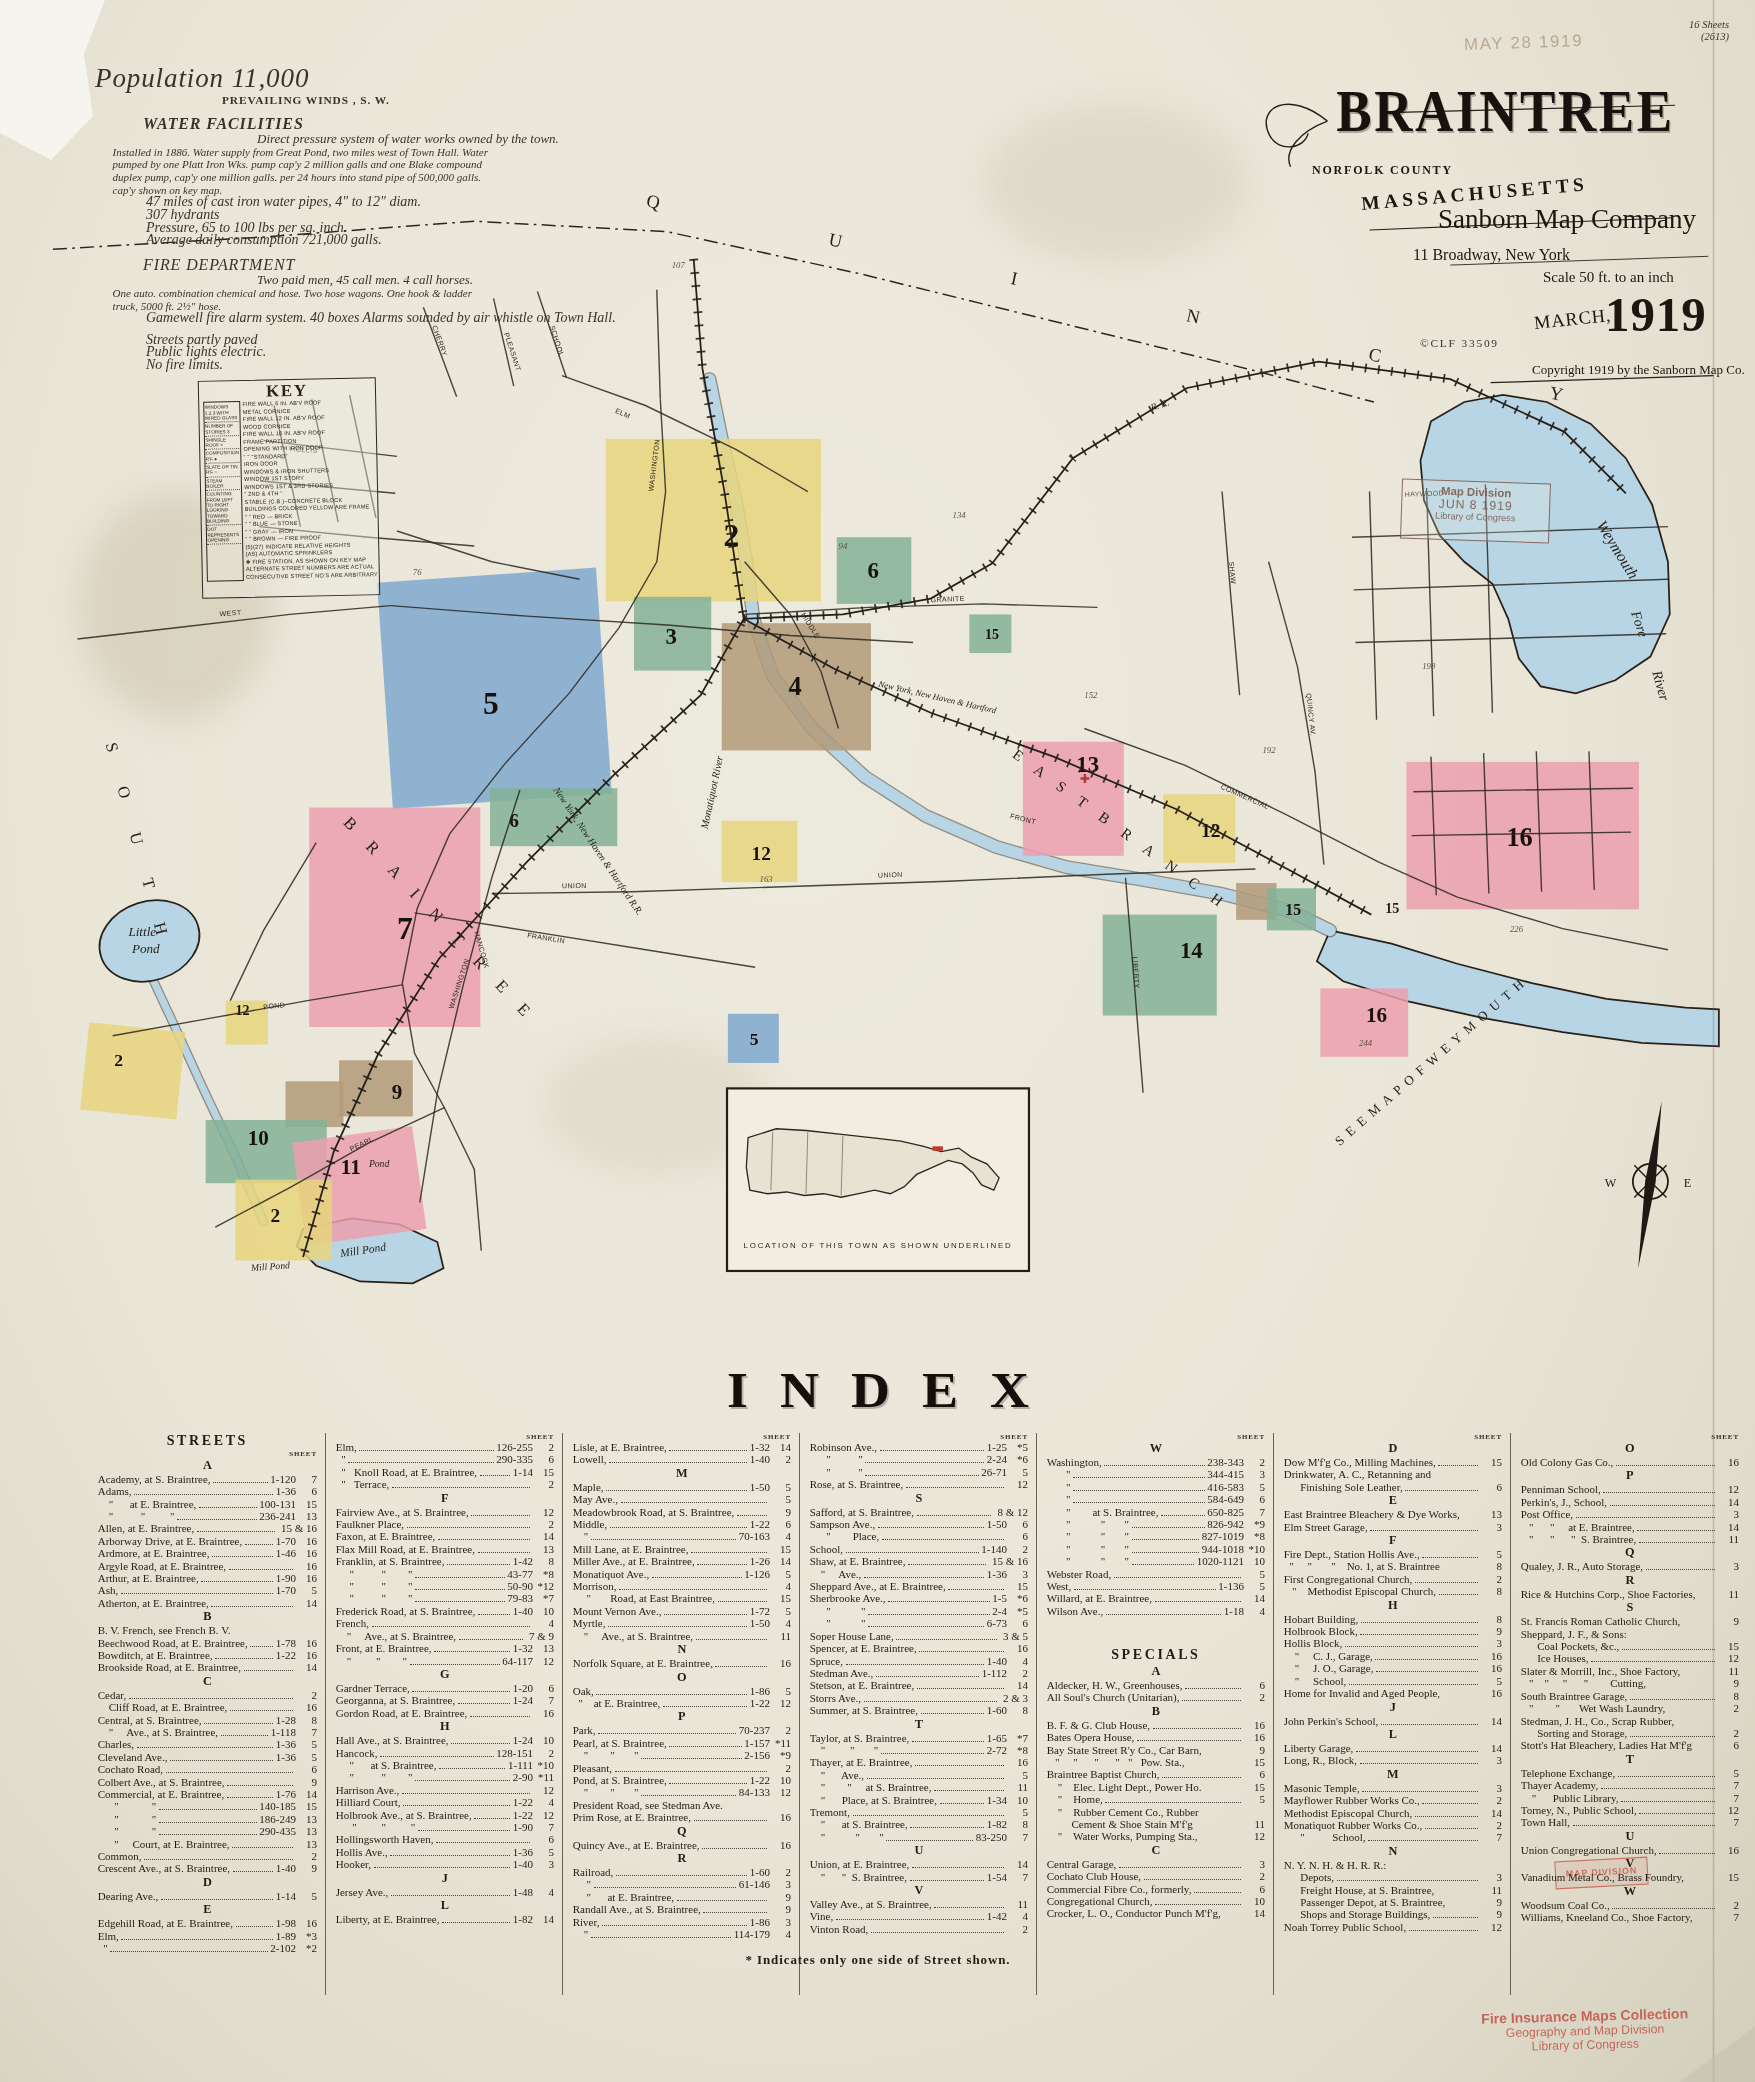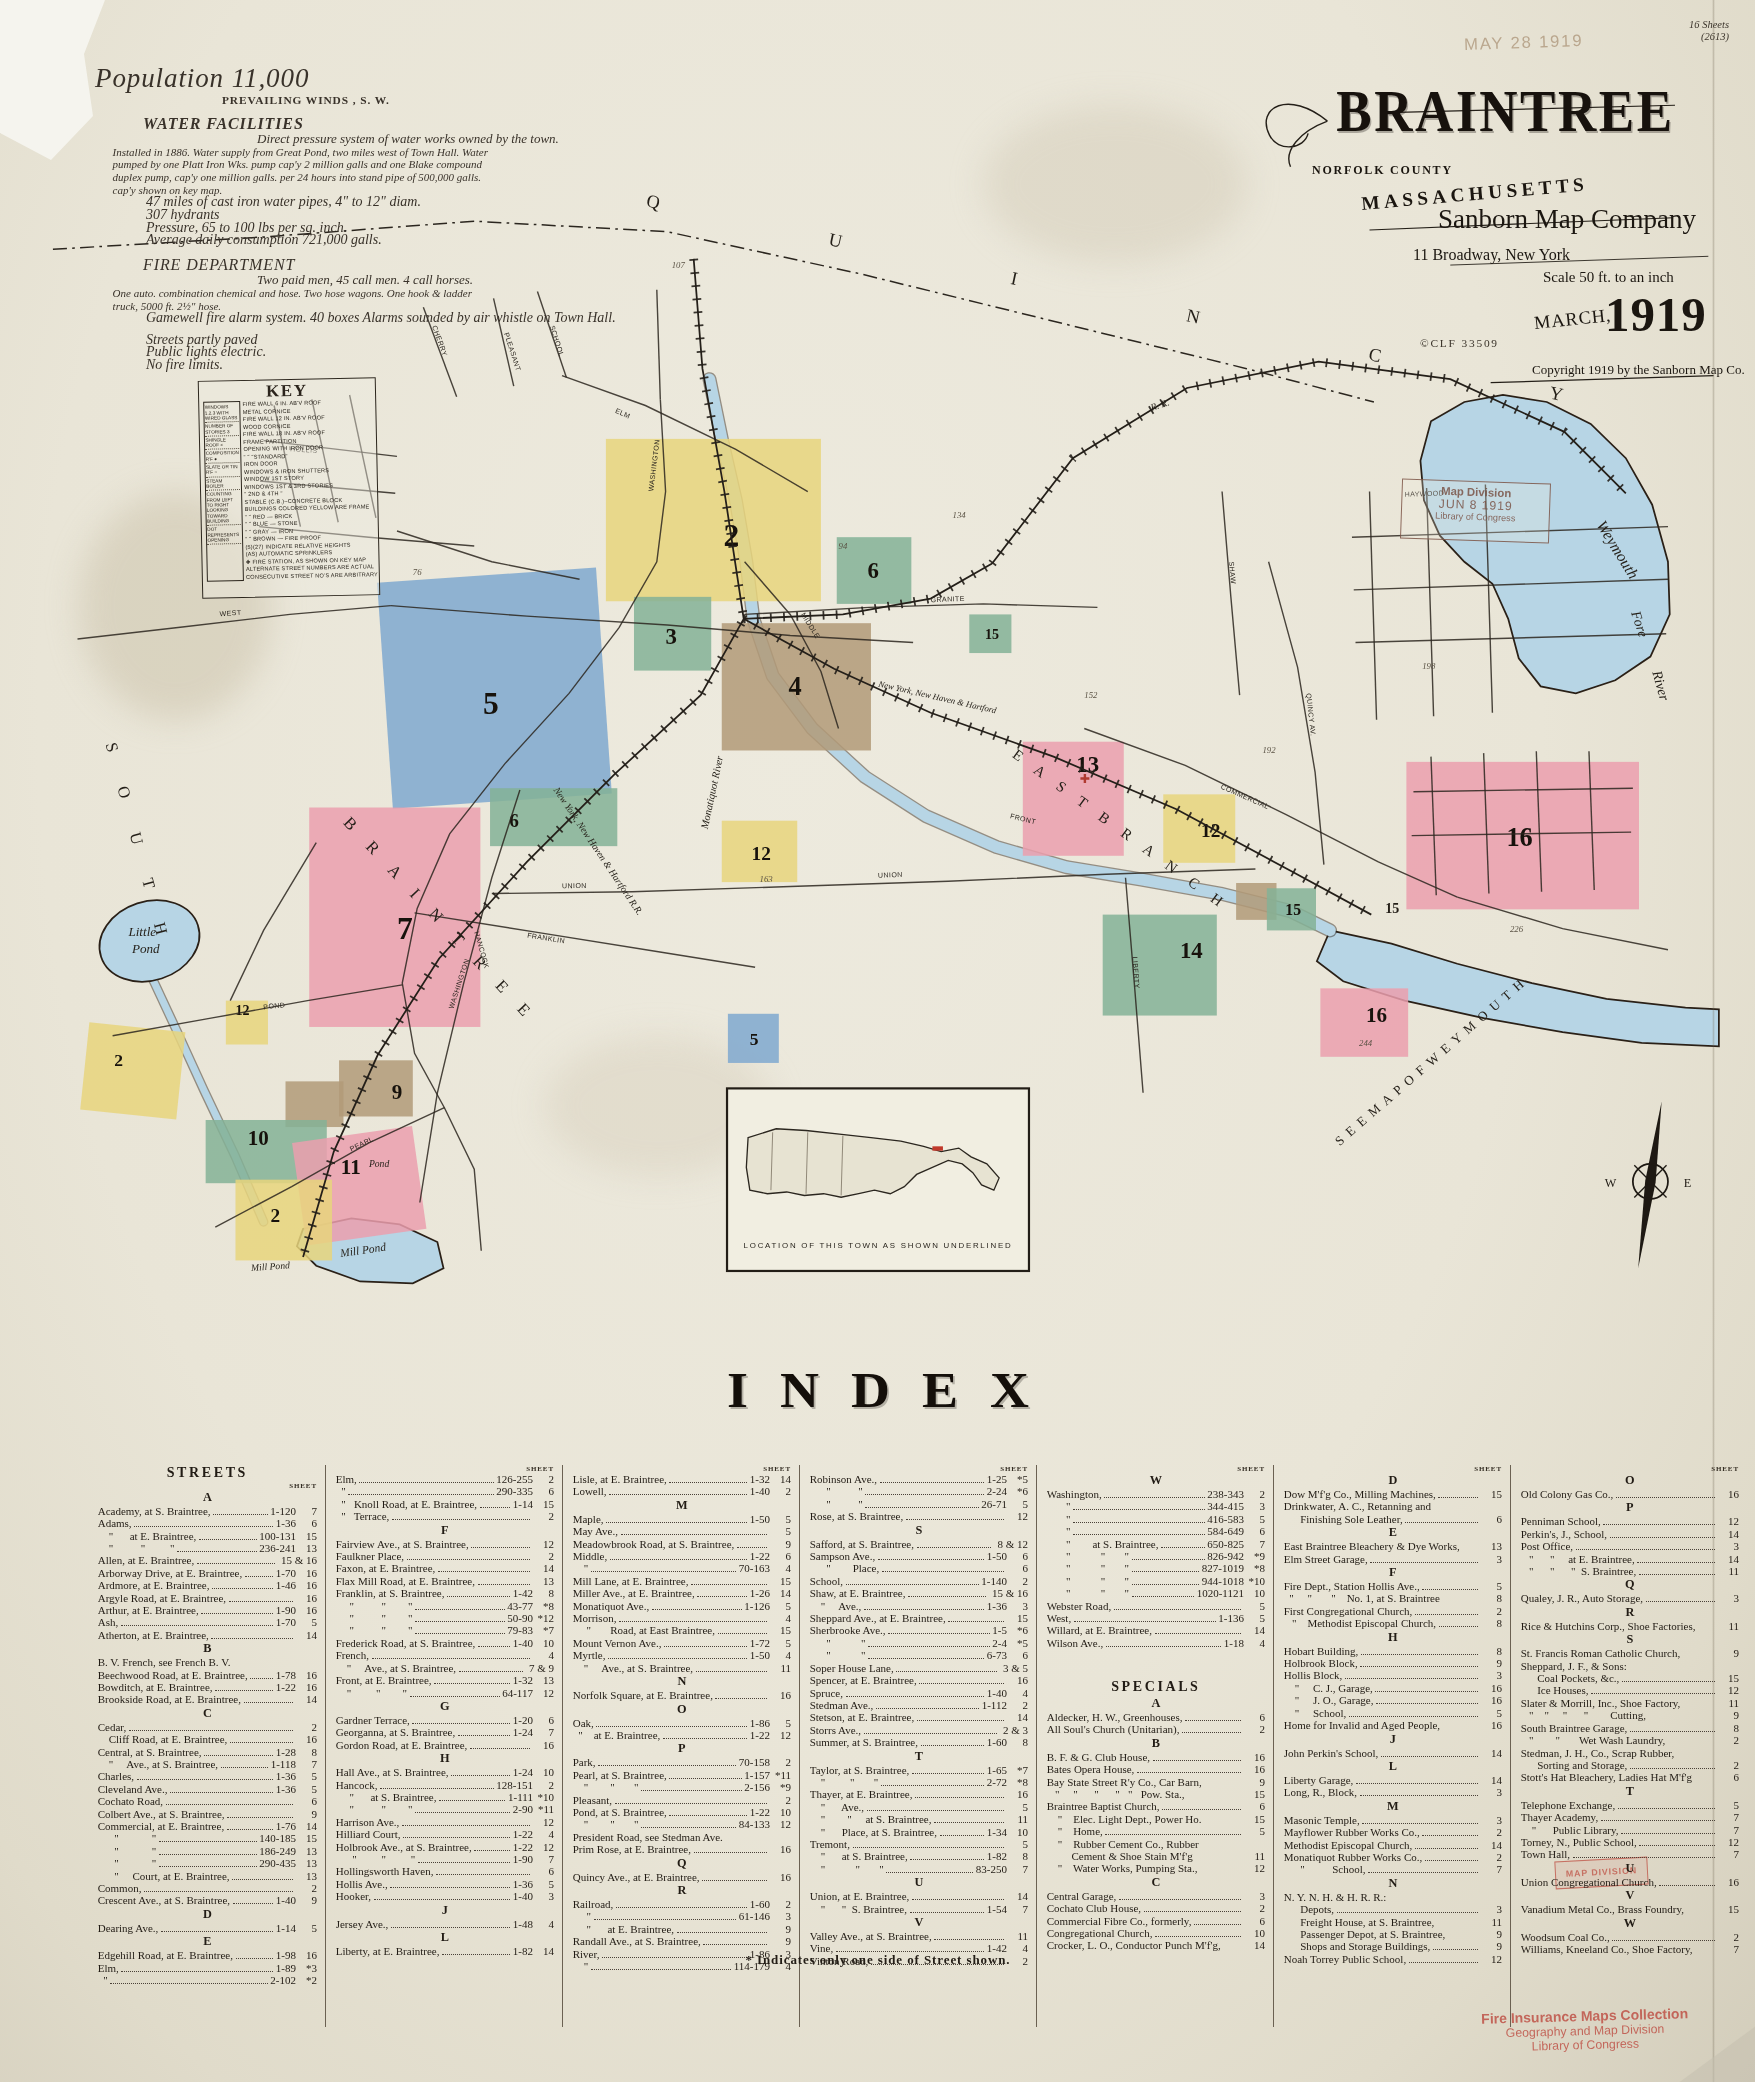--- a/index.html
+++ b/index.html
@@ -55,21 +55,21 @@
   .locstamp .l1{font-size:14px;font-weight:bold;}
   .locstamp .l2{font-size:12.3px;}
   .locstamp .l3{font-size:12.3px;}
   .redbox{position:absolute;left:1555px;top:1859px;width:91px;height:26px;border:1.8px solid #c0564a;color:#c0564a;
     font-family:"Liberation Sans",sans-serif;font-size:8.8px;font-weight:bold;text-align:center;line-height:24.6px;letter-spacing:0.9px;transform:rotate(-3deg);opacity:.8;background:rgba(192,86,74,.12);}
   
   .indexTitle{position:absolute;left:0;right:0;top:1359px;text-align:center;}
   .indexTitle span{font-size:54px;font-weight:bold;letter-spacing:32px;padding-left:32px;color:#140f0a;
     text-shadow:1.8px 1.8px 0 rgba(20,15,10,.25);transform:scaleY(.95);display:inline-block;}
   .icols{position:absolute;left:88px;top:1433px;width:1659px;display:grid;grid-template-columns:repeat(7,1fr);color:#221c15;}
-  .icol{padding:0 8px 0 9.7px;min-height:562px;margin-top:32px;}
+  .icol{padding:0 8px 0 9.7px;min-height:562px;}
   .icol + .icol{border-left:0.9px solid #6b6152;}
   .ititle{text-align:center;font-weight:bold;font-size:14px;letter-spacing:2.6px;line-height:16.7px;}
   .iletter{text-align:center;font-weight:bold;font-size:12.3px;line-height:15px;}
   .isheet{text-align:right;font-size:7px;font-weight:bold;letter-spacing:0.9px;line-height:8px;color:#352e24;}
   .igap{height:30px;}
   .ientry{display:flex;align-items:baseline;font-size:11px;line-height:12.4px;}
   .ientry .nm{white-space:pre;overflow:hidden;}
   .ientry .ld{flex:1;border-bottom:1.1px dotted #4a4138;margin:0 2.6px 1.8px 2.6px;min-width:3.5px;}
   .ientry .fx{flex:1;}
   .ientry .rg{white-space:nowrap;}
@@ -864,21 +864,21 @@
         <div class="ientry">
           <span class="nm">  "    at E. Braintree,</span>
           <span class="ld"></span>
           <span class="rg">1-22</span>
           <span class="sh">12</span>
         </div>
         <div class="iletter">P</div>
         <div class="ientry">
           <span class="nm">Park,</span>
           <span class="ld"></span>
-          <span class="rg">70-158</span>
+          <span class="rg">70-237</span>
           <span class="sh">2</span>
         </div>
         <div class="ientry">
           <span class="nm">Pearl, at S. Braintree,</span>
           <span class="ld"></span>
           <span class="rg">1-157</span>
           <span class="sh">*11</span>
         </div>
         <div class="ientry">
           <span class="nm">    "        "       "</span>

